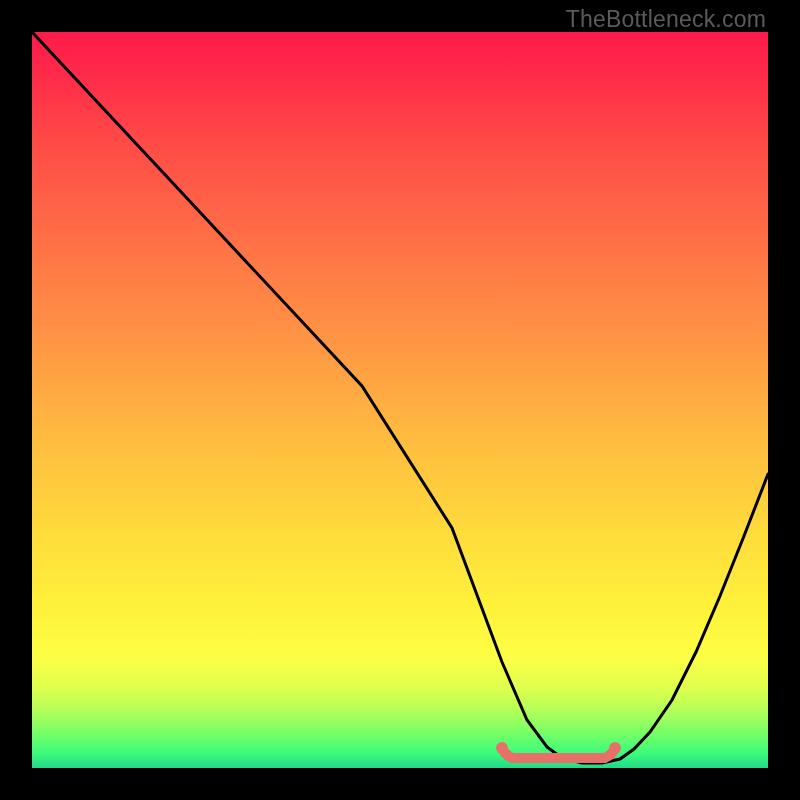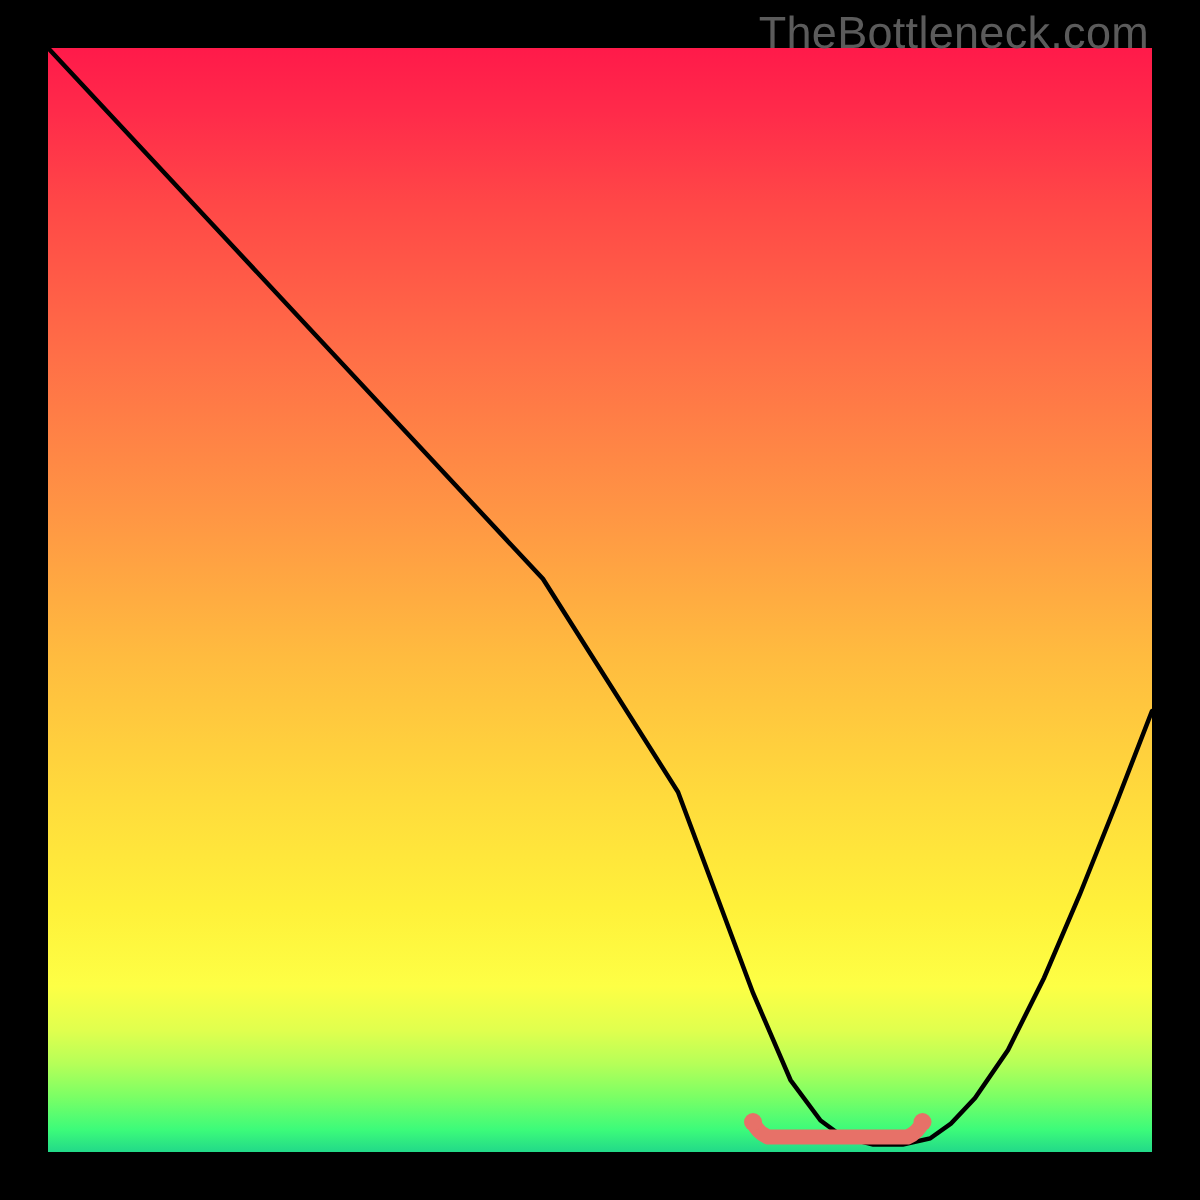--- a/index.html
+++ b/index.html
@@ -42,21 +42,21 @@
     position: absolute;
     inset: 0;
     width: 100%;
     height: 100%;
   }
   .attribution {
     position: absolute;
     top: 6px;
     right: 34px;
     font-family: Arial, Helvetica, sans-serif;
-    font-size: 30px;
+    font-size: 23px;
     color: #5b5b5b;
     letter-spacing: 0.2px;
   }
 </style>
 </head>
 <body>
 
 <div class="frame">
   <div class="plot-area">
     <div class="gradient-bg"></div>

